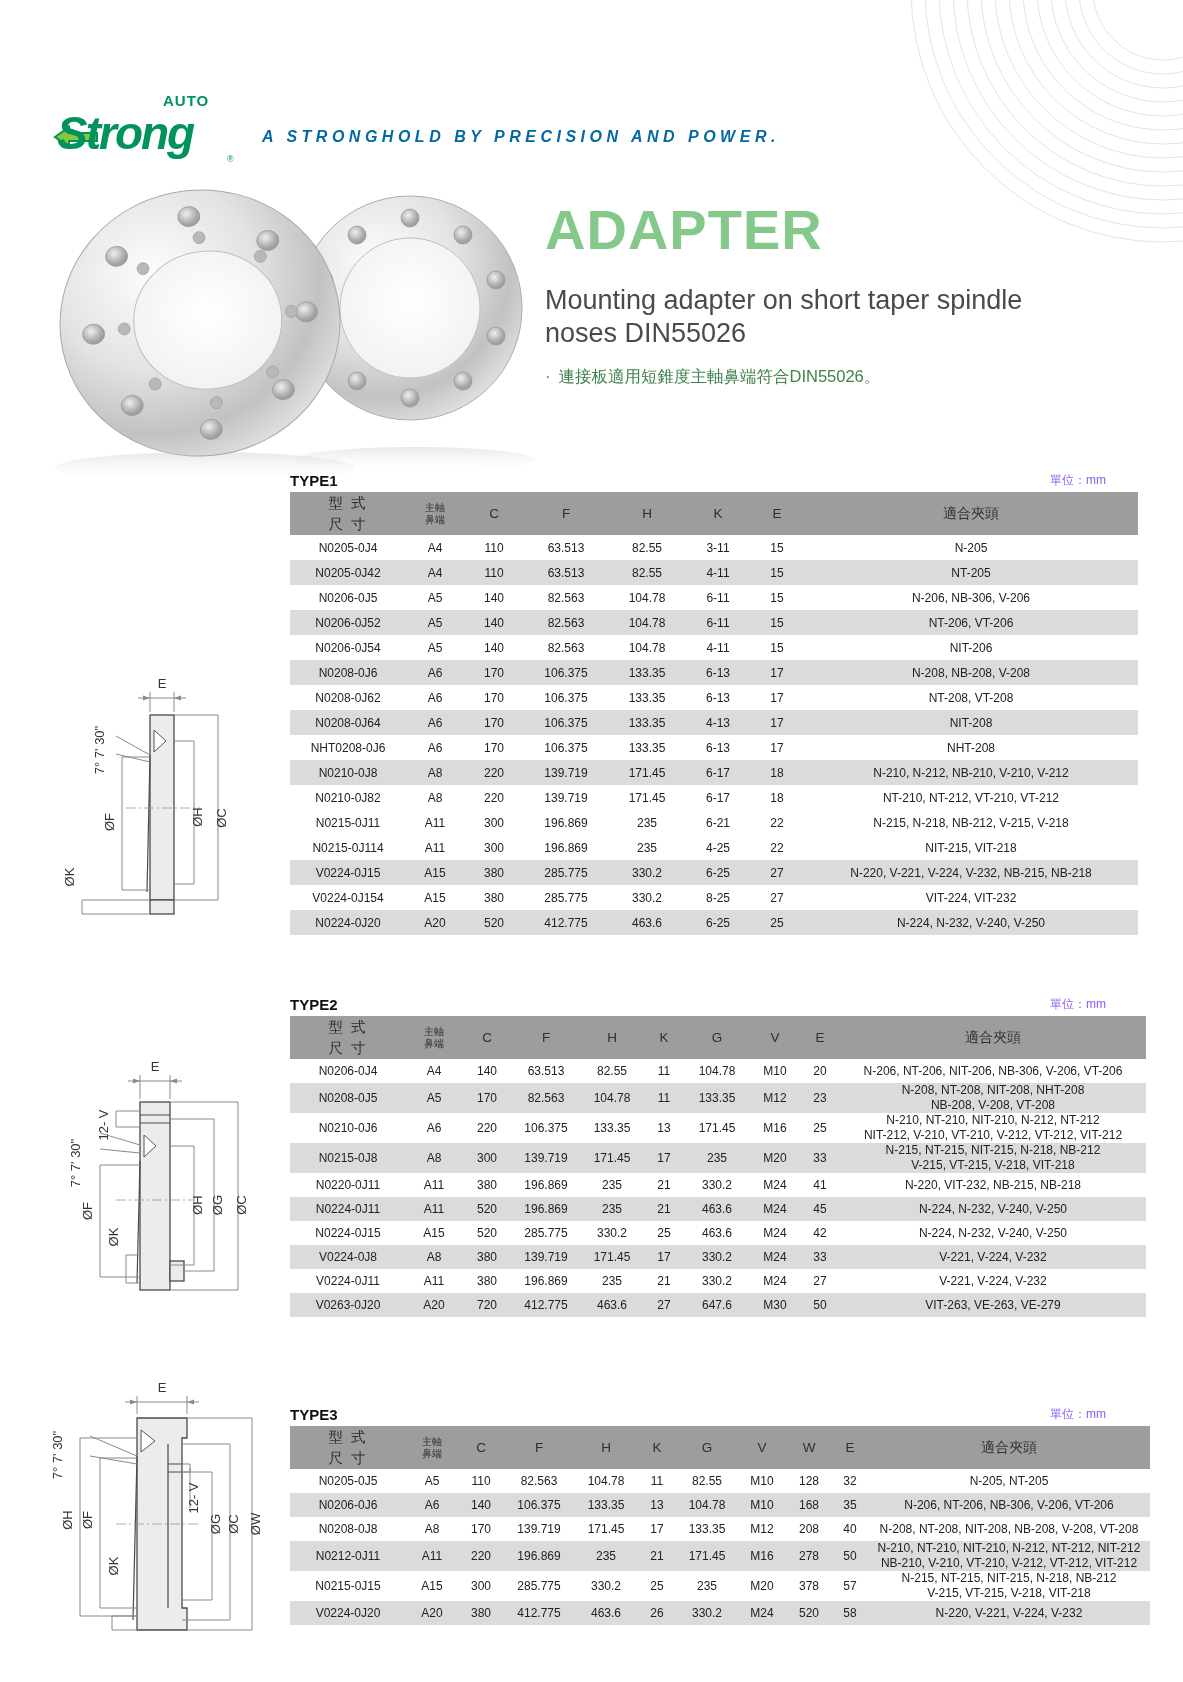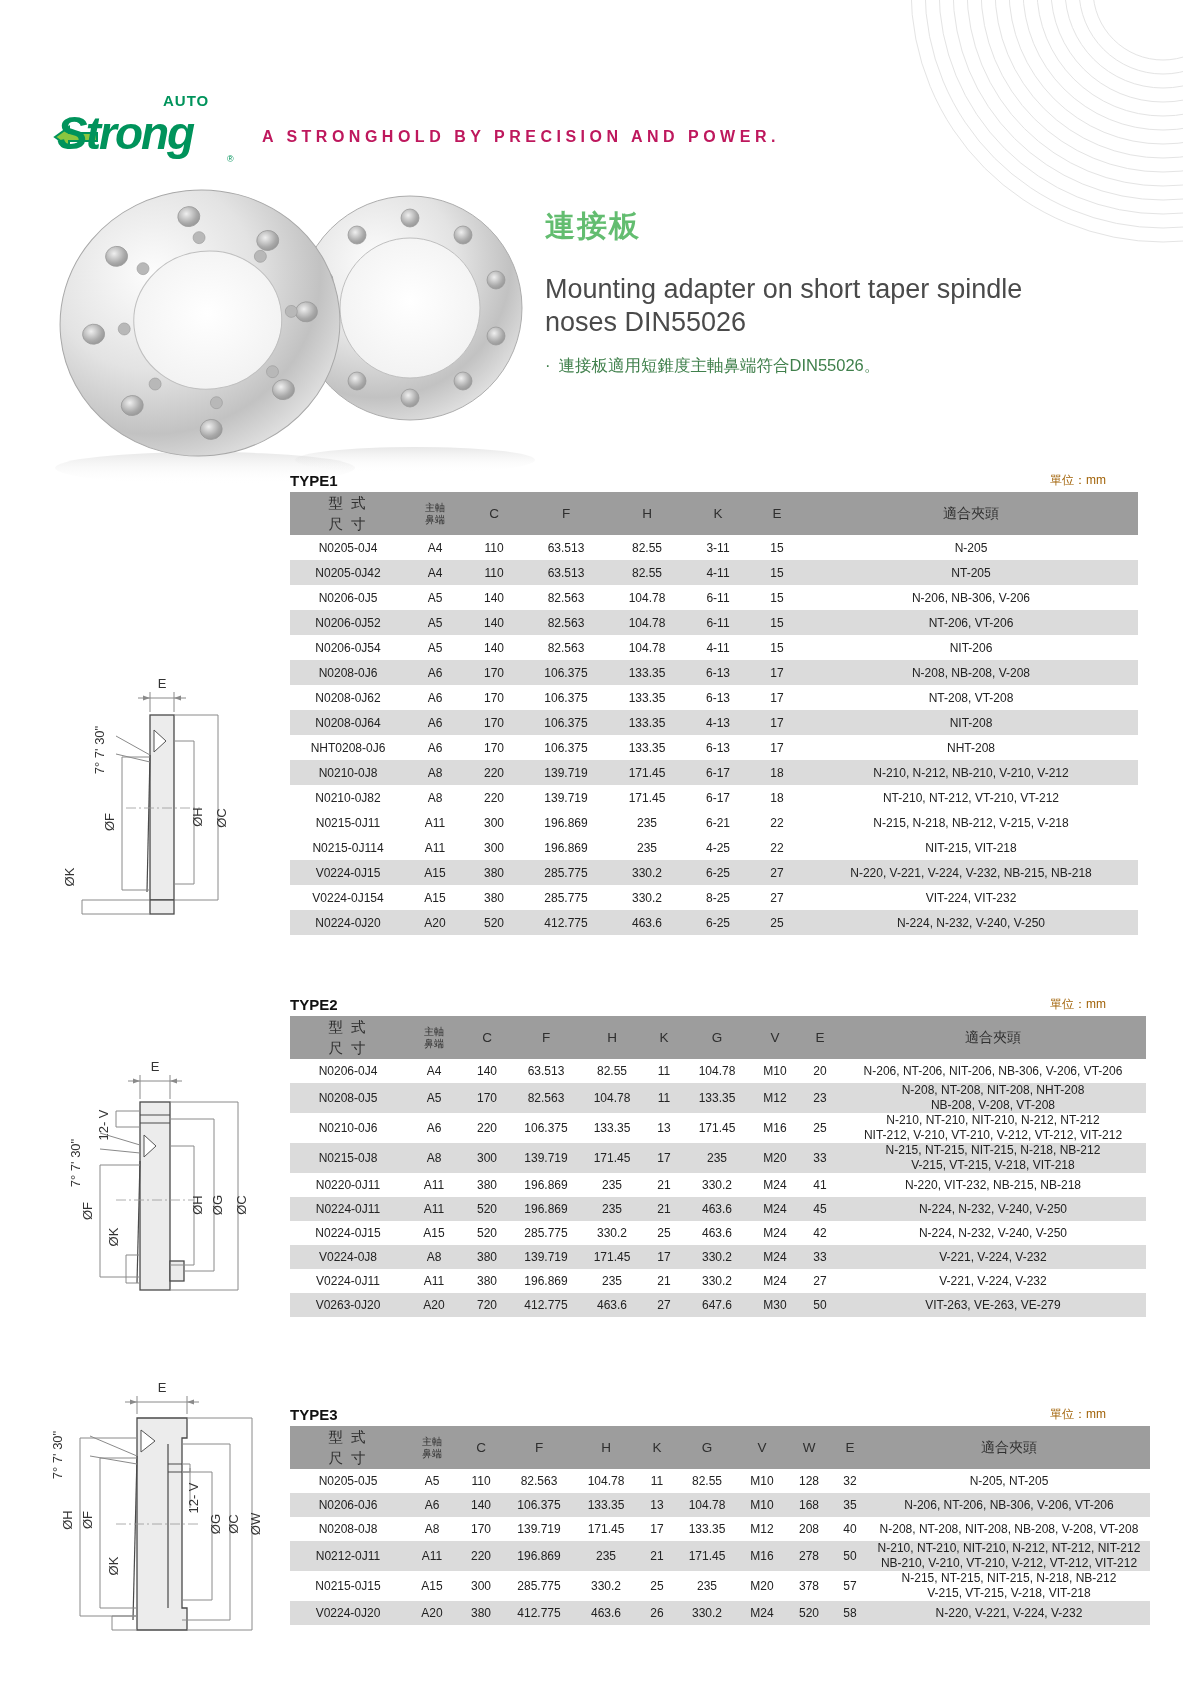--- a/index.html
+++ b/index.html
@@ -7,35 +7,35 @@
         font-family:"Liberation Sans", sans-serif;color:#2a2a2a;}
   
   .arcs{position:absolute;top:0;right:0;}
   
   .logo{position:absolute;left:57px;top:92px;width:200px;height:80px;}
   .logo-main{position:absolute;left:0;top:14px;font-size:46px;font-weight:bold;font-style:italic;
              color:#00935B;letter-spacing:-2px;}
   .logo-auto{position:absolute;left:106px;top:0;font-size:15px;font-weight:bold;color:#00935B;letter-spacing:1px;}
   .logo-reg{position:absolute;left:170px;top:62px;font-size:9px;color:#00935B;}
   .logo-arrow{position:absolute;left:-4px;top:32px;}
-  .tagline{position:absolute;left:262px;top:128px;font-size:16px;letter-spacing:4.5px;color:#be185d;font-weight:bold;}
+  .tagline{position:absolute;left:262px;top:128px;font-size:16px;letter-spacing:4.5px;color:#0369a1;font-weight:bold;font-style:italic;}
   
   .hero-photo{position:absolute;left:45px;top:178px;}
   .hero-text{position:absolute;left:545px;top:202px;width:560px;}
   .hero-title{margin:0;font-size:56px;line-height:1.0;font-weight:bold;color:#85C98A;letter-spacing:1px;}
   .hero-title-zh{margin-top:4px;font-size:30px;font-weight:bold;color:#63BD70;letter-spacing:2px;}
   .hero-sub{margin:26px 0 0 0;font-size:27px;line-height:1.22;color:#4A4A4A;width:480px;}
   .hero-note{margin:16px 0 0 0;font-size:16.5px;color:#40804C;}
   .hero-note .bullet{margin-right:8px;}
   
   .tsec{position:absolute;left:290px;width:816px;}
   #tsec1{top:472px;} #tsec2{top:996px;} #tsec3{top:1406px;}
   .caption{display:flex;justify-content:space-between;align-items:flex-end;margin-bottom:3px;}
   .type-label{font-size:15px;font-weight:bold;color:#111;}
-  .unit{font-size:12px;color:#a16207;}
+  .unit{font-size:12px;color:#8b5cf6;}
   table.spec{border-collapse:collapse;table-layout:fixed;width:816px;}
   table.spec th{background:#9D9D9D;color:#2F2F2F;font-weight:normal;height:43px;padding:0 2px;text-align:center;vertical-align:middle;}
   th.th-model{background:#00A55F;color:#fff;font-weight:bold;font-size:14.5px;letter-spacing:2px;line-height:1.4;}
   th.th-two{font-size:10px;line-height:1.2;}
   th.th-letter{font-size:13.5px;}
   th.th-chuck{font-size:14px;}
   table.spec td{font-size:12px;color:#222;text-align:center;vertical-align:middle;padding:0 2px;height:25px;}
   #t2 td,#t3 td{height:24px;}
   tr.band td{background:#DBDBDB;}
   tr.tall td{height:31px;}
@@ -147,21 +147,21 @@
         <circle cx="222" cy="201" r="6"></circle>
           <circle cx="163" cy="226" r="6"></circle>
           <circle cx="104" cy="201" r="6"></circle>
         <circle cx="79" cy="143" r="6"></circle>
           <circle cx="104" cy="85" r="6"></circle>
       </g>
     </g>
   </svg>
 
   <div class="hero-text">
-    <div class="hero-title-zh">連接板</div>
+    <h1 class="hero-title">ADAPTER</h1>
     <p class="hero-sub">Mounting adapter on short taper spindle noses DIN55026</p>
     <p class="hero-note"><span class="bullet">·</span><span>連接板適用短錐度主軸鼻端符合DIN55026。</span></p>
   </div>
 
   <svg id="diag1" class="diagram" width="230" height="300" viewBox="0 0 230 300">
     <path class="thin" d="M98 60 V80 M122 60 V80"></path>
     <path class="thin" d="M86 66 H134"></path>
     <polygon points="98,66 91,63.5 91,68.5" fill="#8a8a8a"></polygon>
       <polygon points="122,66 129,63.5 129,68.5" fill="#8a8a8a"></polygon>
     <text class="dlabel" x="110" y="56" text-anchor="middle">E</text>

